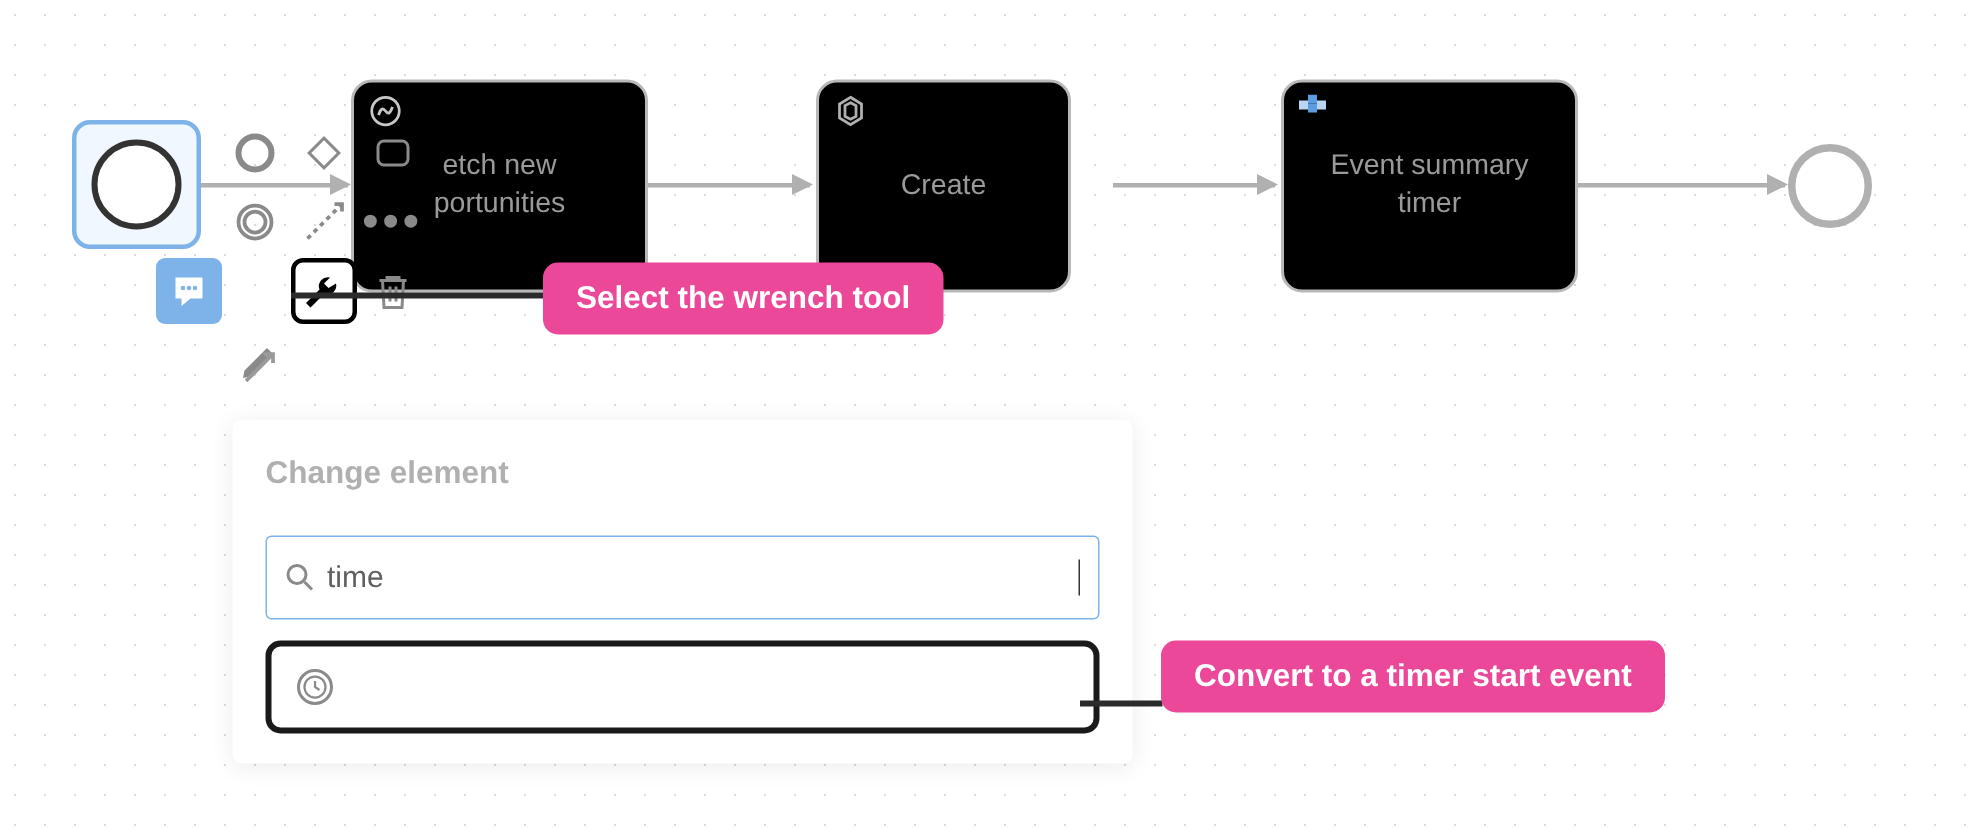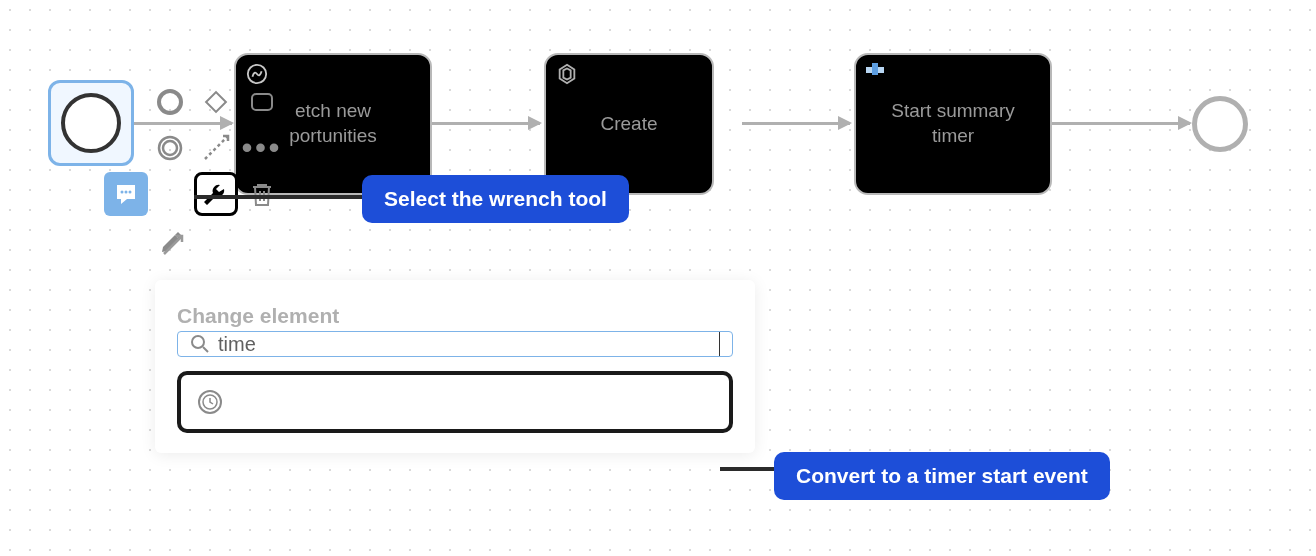--- a/index.html
+++ b/index.html
@@ -136,61 +136,61 @@
       left: 160px;
       top: 232px;
       width: 26px;
       height: 26px;
       color: #9a9a9a;
     }
 
     
     .callout {
       position: absolute;
-      background: #1d4ed8;
+      background: #ec4899;
       color: #fff;
       font-size: 21px;
       font-weight: 600;
       padding: 12px 22px;
       border-radius: 10px;
       white-space: nowrap;
     }
     .callout-line {
       position: absolute;
       height: 4px;
       background: #2b2b2b;
     }
     .co1 { left: 362px; top: 175px; }
     .cl1 { left: 194px; top: 195px; width: 168px; }
-    .co2 { left: 774px; top: 452px; }
+    .co2 { left: 774px; top: 427px; }
     .cl2 { left: 720px; top: 467px; width: 55px; }
 
     
     .popup {
       position: absolute;
       left: 155px;
       top: 280px;
       width: 600px;
       background: #fff;
       border-radius: 6px;
       box-shadow: 0 2px 16px rgba(0,0,0,0.08);
       padding: 24px 22px 20px 22px;
     }
     .popup-title {
       color: #b0b0b0;
       font-size: 21px;
       font-weight: 600;
-      margin-bottom: 3px;
+      margin-bottom: 29px;
     }
     .search-box {
       display: flex;
       align-items: center;
       border: 1.5px solid #7db3e8;
       border-radius: 4px;
-      padding: 0 12px;
+      padding: 15px 12px;
       gap: 8px;
       margin-bottom: 14px;
     }
     .search-box svg { color: #8a8a8a; flex-shrink: 0; }
     .search-input {
       border: none;
       outline: none;
       font-size: 20px;
       color: #606060;
       flex: 1;
@@ -256,21 +256,21 @@
   <span>Create</span>
 </div>
 
 <div class="bpmn-task task3">
   <svg class="task-icon pixel-icon" viewBox="0 0 22 22">
     <rect x="0" y="4" width="6" height="6" class="light"></rect>
     <rect x="6" y="0" width="6" height="6"></rect>
     <rect x="6" y="6" width="6" height="6"></rect>
     <rect x="12" y="4" width="6" height="6" class="light"></rect>
   </svg>
-  <span>Start summary</span>
+  <span>Event summary</span>
   <span>timer</span>
 </div>
 
 <div class="bpmn-end"></div>
 
 <div class="context-pad">
 
   <div class="pad-btn">
     <svg width="30" height="30" viewBox="0 0 30 30">
         <circle cx="15" cy="15" r="11" fill="none" stroke="currentColor" stroke-width="4"></circle>

